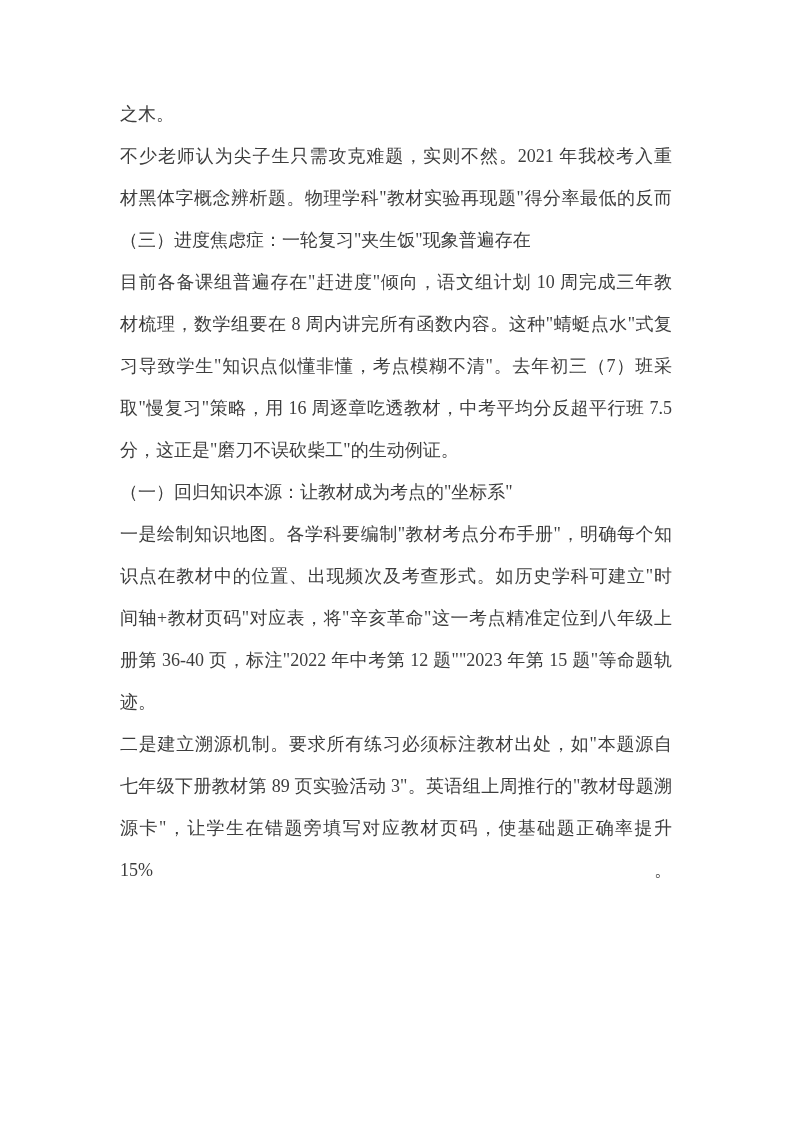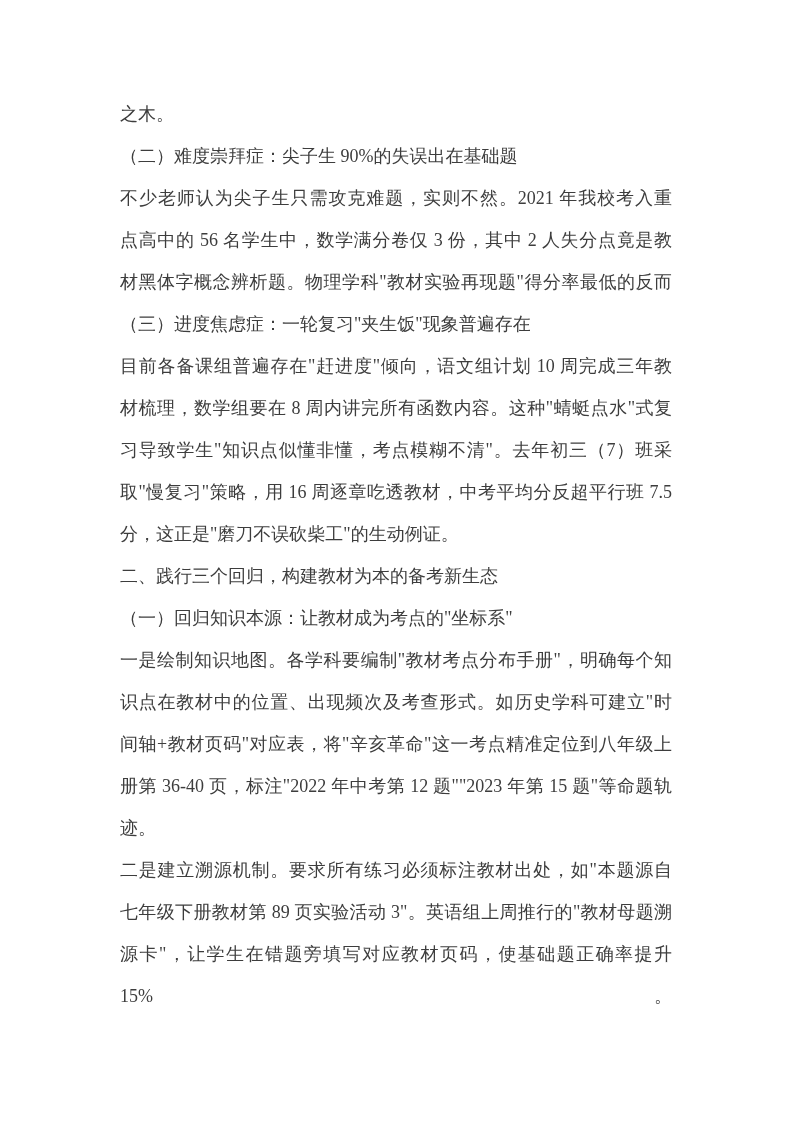--- a/index.html
+++ b/index.html
@@ -37,39 +37,32 @@
 </style>
 </head>
 <body>
 
 <div class="page">
   <div class="text-block">
       <div class="para">
         <div class="line">之木。</div>
       </div>
       <div class="para">
-        <div class="line">（二）难度崇拜症：尖子生 90%的失误出在基础题</div>
-      </div>
-      <div class="para">
         <div class="line fill">不少老师认为尖子生只需攻克难题，实则不然。2021 年我校考入重</div>
-        <div class="line fill">点高中的 56 名学生中，数学满分卷仅 3 份，其中 2 人失分点竟是教</div>
         <div class="line fill">材黑体字概念辨析题。物理学科"教材实验再现题"得分率最低的反而</div>
       </div>
       <div class="para">
         <div class="line">（三）进度焦虑症：一轮复习"夹生饭"现象普遍存在</div>
       </div>
       <div class="para">
         <div class="line fill">目前各备课组普遍存在"赶进度"倾向，语文组计划 10 周完成三年教</div>
         <div class="line fill">材梳理，数学组要在 8 周内讲完所有函数内容。这种"蜻蜓点水"式复</div>
         <div class="line fill">习导致学生"知识点似懂非懂，考点模糊不清"。去年初三（7）班采</div>
         <div class="line fill">取"慢复习"策略，用 16 周逐章吃透教材，中考平均分反超平行班 7.5</div>
         <div class="line">分，这正是"磨刀不误砍柴工"的生动例证。</div>
-      </div>
-      <div class="para">
-        <div class="line">二、践行三个回归，构建教材为本的备考新生态</div>
       </div>
       <div class="para">
         <div class="line">（一）回归知识本源：让教材成为考点的"坐标系"</div>
       </div>
       <div class="para">
         <div class="line fill">一是绘制知识地图。各学科要编制"教材考点分布手册"，明确每个知</div>
         <div class="line fill">识点在教材中的位置、出现频次及考查形式。如历史学科可建立"时</div>
         <div class="line fill">间轴+教材页码"对应表，将"辛亥革命"这一考点精准定位到八年级上</div>
         <div class="line fill">册第 36-40 页，标注"2022 年中考第 12 题""2023 年第 15 题"等命题轨</div>
         <div class="line">迹。</div>

